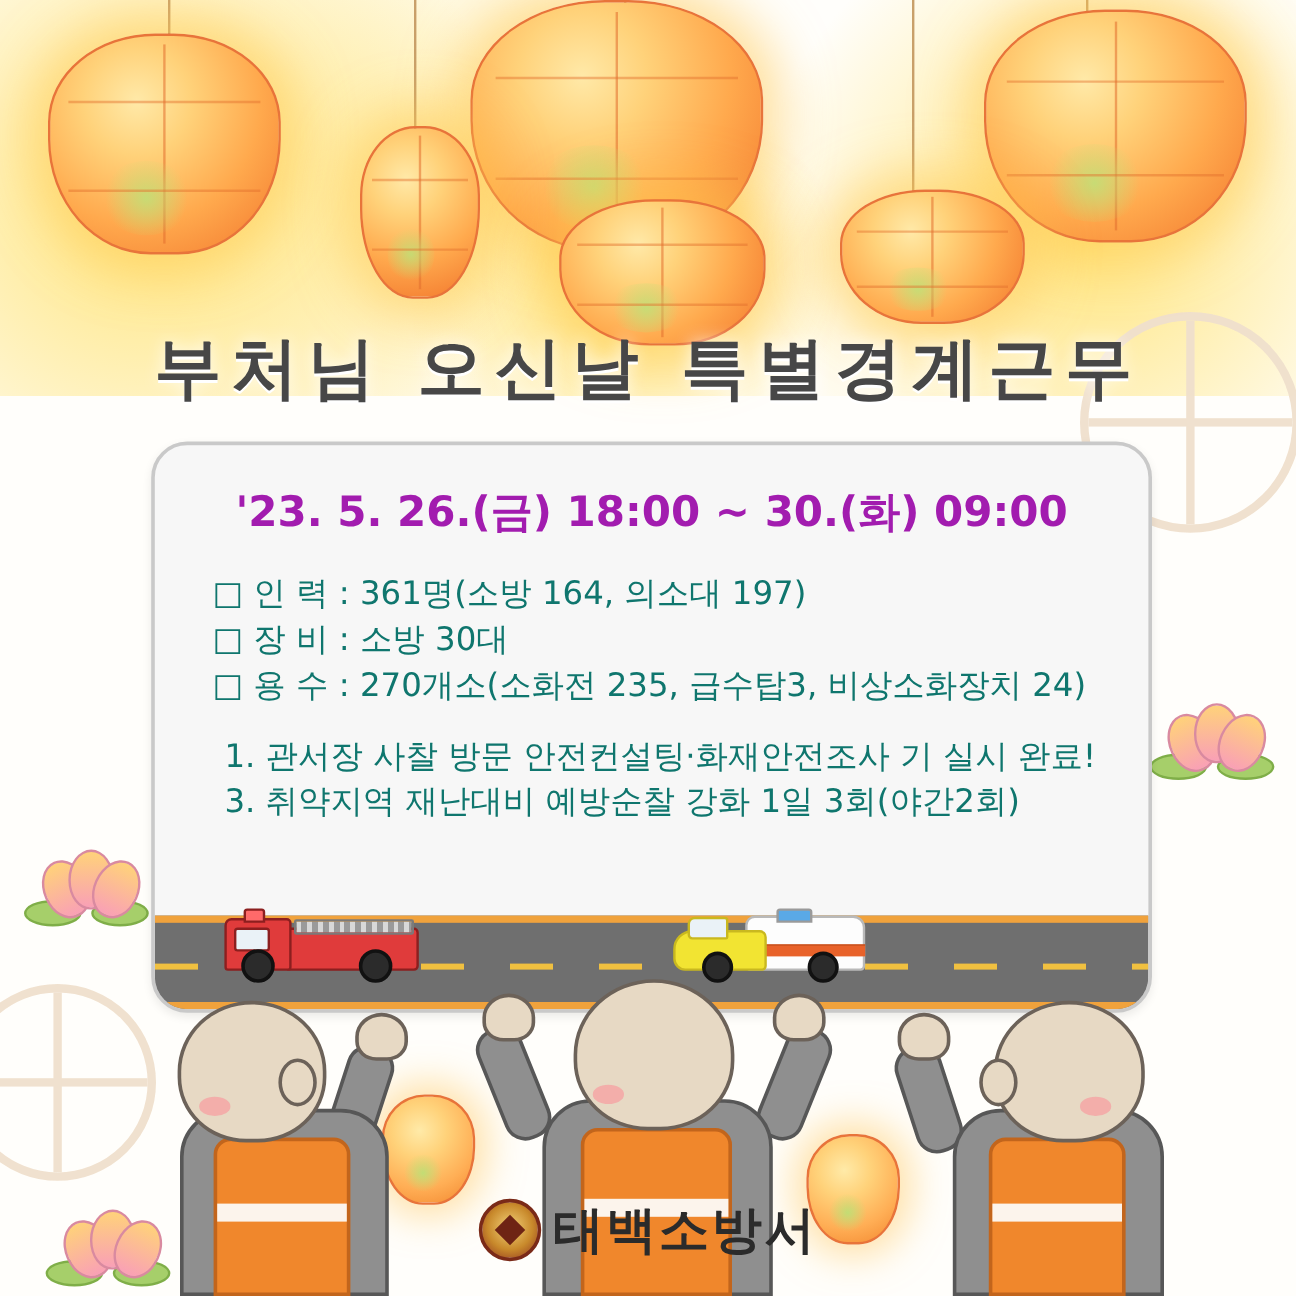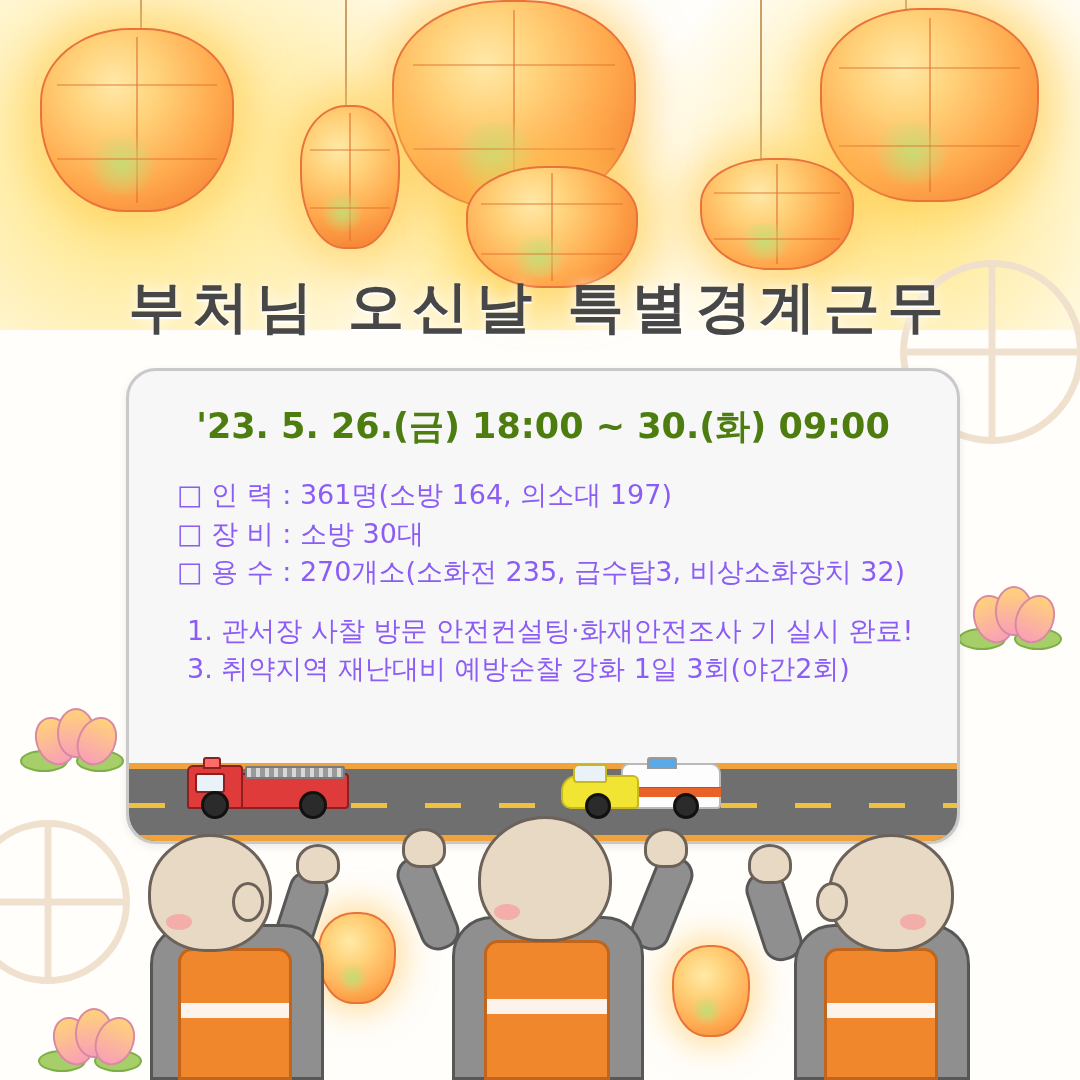--- a/index.html
+++ b/index.html
@@ -129,28 +129,28 @@
     border: 3px solid #c9c9c9;
     border-radius: 30px;
     box-shadow: 0 3px 8px rgba(0,0,0,.08);
     overflow: hidden;
   }
   .card-date {
     margin-top: 32px;
     text-align: center;
     font-size: 35px;
     font-weight: 700;
-    color: #4d7c0f;
+    color: #a21caf;
     font-family: "DejaVu Sans", "Liberation Sans", sans-serif;
   }
   .card-body {
     margin: 26px 0 0 48px;
     font-size: 27px;
     line-height: 1.43;
-    color: #8b5cf6;
+    color: #0f766e;
     font-family: "DejaVu Sans", "Liberation Sans", sans-serif;
   }
   .card-body .bullet { white-space: nowrap; }
   .block-gap { height: 20px; }
   .card-body .q { margin-left: 6px; }
   .card-body .num { margin-left: 10px; white-space: nowrap; }
 
   
   .road {
     position: absolute;
@@ -377,21 +377,21 @@
   </div>
 
   <div class="title">부처님 오신날 특별경계근무</div>
 
   <div class="card">
     <div class="card-date">'23. 5. 26.(금) 18:00 ~ 30.(화) 09:00</div>
 
     <div class="card-body">
       <div class="bullet">□ 인 력 : 361명(소방 164, 의소대 197)</div>
       <div class="bullet">□ 장 비 : 소방 30대</div>
-      <div class="bullet">□ 용 수 : 270개소(소화전 235, 급수탑3, 비상소화장치 32)</div>
+      <div class="bullet">□ 용 수 : 270개소(소화전 235, 급수탑3, 비상소화장치 24)</div>
 
       <div class="block-gap"></div>
 
       <div class="num">1. 관서장 사찰 방문 안전컨설팅·화재안전조사 기 실시 완료!</div>
       <div class="num">3. 취약지역 재난대비 예방순찰 강화 1일 3회(야간2회)</div>
     </div>
 
     <div class="road">
       <div class="dashes"></div>
       <div class="kerb"></div>
@@ -457,14 +457,20 @@
     <div class="hand" style="left:8px; bottom:196px;"></div>
     <div class="body" style="left:54px; bottom:0; width:170px; height:150px;"></div>
     <div class="vest" style="left:84px; bottom:0; width:108px; height:126px;">
       <div class="ref" style="top:52px;"></div>
     </div>
     <div class="head" style="left:88px; bottom:128px; width:120px; height:112px;"></div>
     <div class="ear" style="left:76px; bottom:158px;"></div>
     <div class="cheek" style="left:160px; bottom:150px;"></div>
   </div>
 
+  <div class="footer">
+    <div class="footer-inner">
+      <div class="badge"></div>
+      <div class="org-name">태백소방서</div>
+    </div>
+  </div>
 
 </div>
 
 </body></html>

